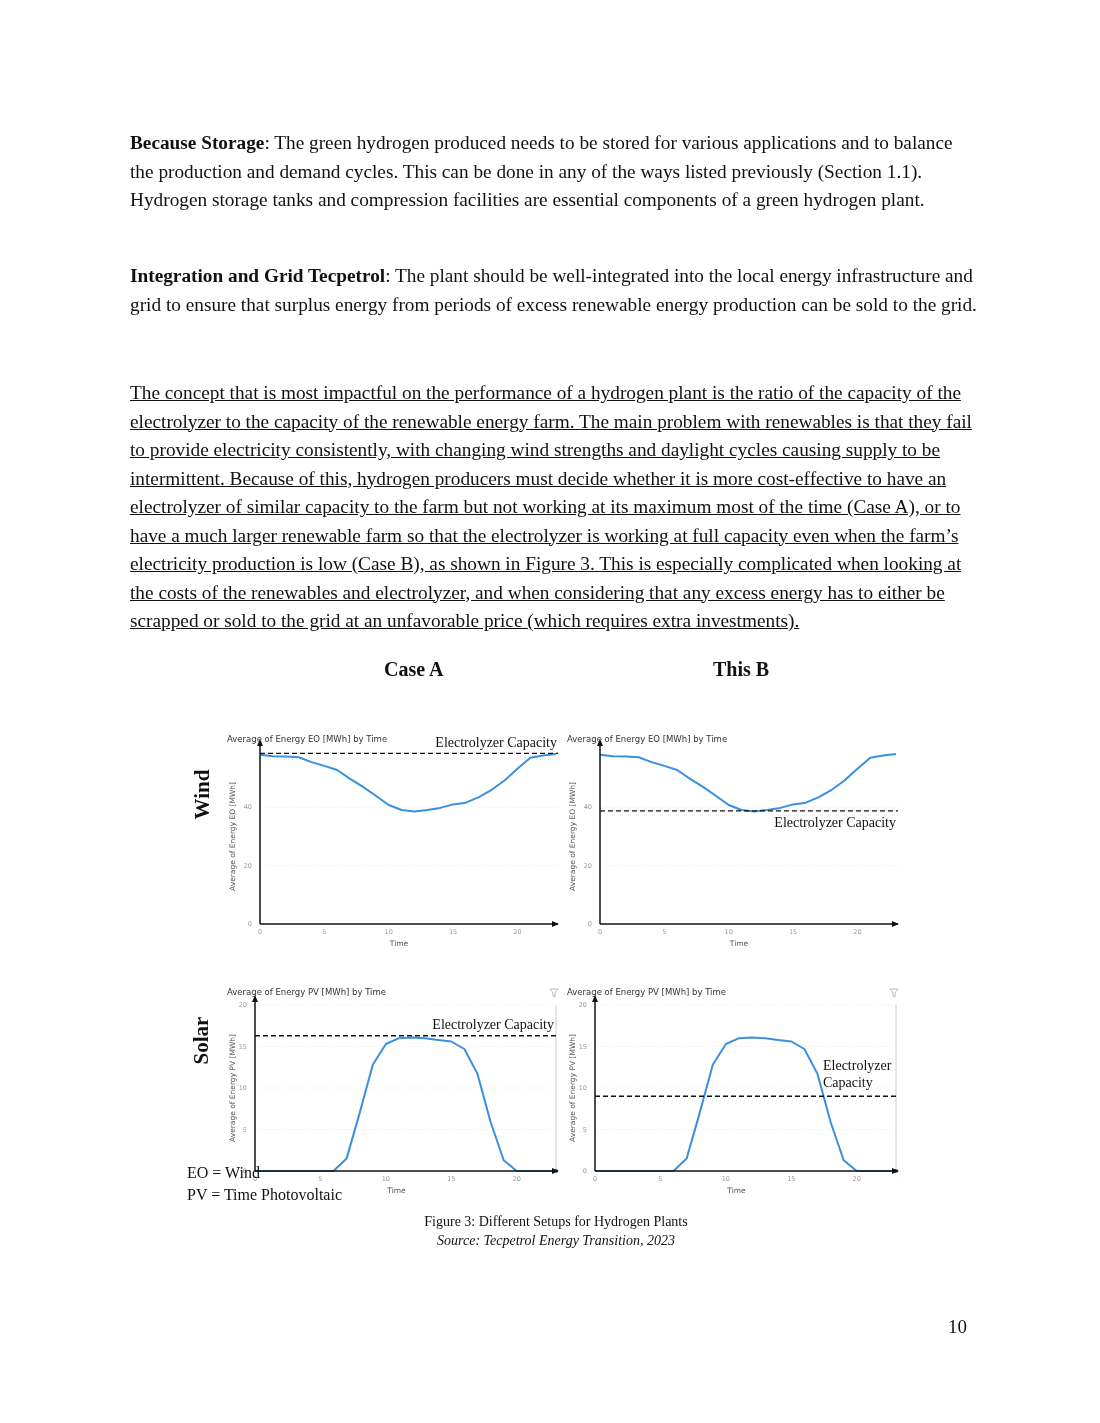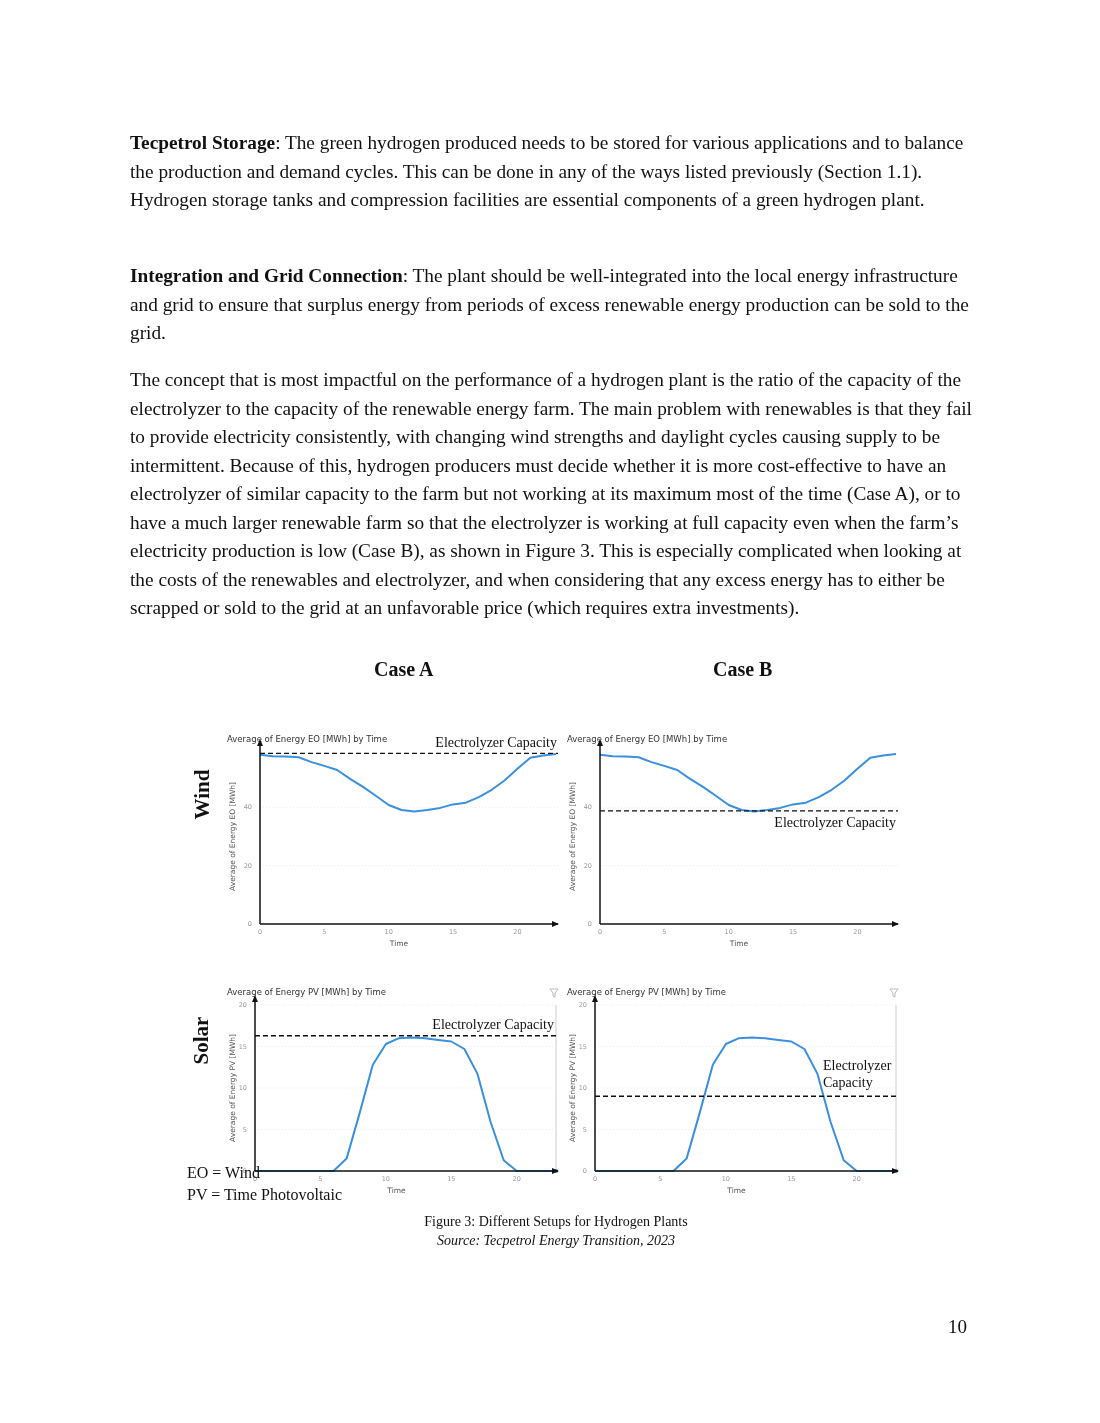--- a/index.html
+++ b/index.html
@@ -2,23 +2,23 @@
 <html><head>
 <meta charset="utf-8">
 <style>
   html, body { margin:0; padding:0; background:#ffffff; }
   body { width:1100px; height:1423px; position:relative; overflow:hidden;
          font-family:"Liberation Serif", serif; color:#111; }
   .para { position:absolute; left:130px; width:850px; font-size:19.3px; line-height:28.5px; margin:0; }
   .para b { font-weight:bold; }
   #p1 { top:129px; }
   #p2 { top:262px; }
-  #p3 { top:366px; }
+  #p3 { top:379px;text-decoration:underline; }
   .case-title { position:absolute; top:658px; font-weight:bold; font-size:20px; }
-  #caseA { left:374px; }
+  #caseA { left:384px; }
   #caseB { left:713px; }
   .row-label { position:absolute; font-weight:bold; font-size:21px; transform:rotate(-90deg); transform-origin:center; }
   #rowWind { left:178px; top:782px; }
   #rowSolar { left:178px; top:1028px; }
   .chart { position:absolute;margin-top:41px; }
   .chart svg { display:block; }
   .ctitle { font-family:"DejaVu Sans", sans-serif; font-size:8.5px; fill:#333; }
   .tick { font-family:"DejaVu Sans", sans-serif; font-size:6.5px; fill:#999; }
   .axlab { font-family:"DejaVu Sans", sans-serif; font-size:7.5px; fill:#555; }
   .caplab { font-family:"Liberation Serif", serif; font-size:14px; fill:#111; }
@@ -26,28 +26,28 @@
   #leg1 { top:1162px; }
   #leg2 { top:1184px; }
   .caption { position:absolute; left:0; width:1100px; text-align:center; font-size:14px; }
   #fig-cap { top:1214px; left:6px; }
   #fig-src { top:1233px; left:6px; font-style:italic; }
   #page-num { position:absolute; left:948px; top:1316px; font-size:19px; }
 </style>
 </head>
 <body>
 
-<p class="para" id="p1"><b>Tecpetrol Storage</b><span>: The green hydrogen produced needs to be stored for various applications and to balance the production and demand cycles. This can be done in any of the ways listed previously (Section 1.1). Hydrogen storage tanks and compression facilities are essential components of a green hydrogen plant.</span></p>
-
-<p class="para" id="p2"><b>Integration and Grid Connection</b><span>: The plant should be well-integrated into the local energy infrastructure and grid to ensure that surplus energy from periods of excess renewable energy production can be sold to the grid.</span></p>
+<p class="para" id="p1"><b>Because Storage</b><span>: The green hydrogen produced needs to be stored for various applications and to balance the production and demand cycles. This can be done in any of the ways listed previously (Section 1.1). Hydrogen storage tanks and compression facilities are essential components of a green hydrogen plant.</span></p>
+
+<p class="para" id="p2"><b>Integration and Grid Tecpetrol</b><span>: The plant should be well-integrated into the local energy infrastructure and grid to ensure that surplus energy from periods of excess renewable energy production can be sold to the grid.</span></p>
 
 <p class="para" id="p3">The concept that is most impactful on the performance of a hydrogen plant is the ratio of the capacity of the electrolyzer to the capacity of the renewable energy farm. The main problem with renewables is that they fail to provide electricity consistently, with changing wind strengths and daylight cycles causing supply to be intermittent. Because of this, hydrogen producers must decide whether it is more cost-effective to have an electrolyzer of similar capacity to the farm but not working at its maximum most of the time (Case A), or to have a much larger renewable farm so that the electrolyzer is working at full capacity even when the farm’s electricity production is low (Case B), as shown in Figure 3. This is especially complicated when looking at the costs of the renewables and electrolyzer, and when considering that any excess energy has to either be scrapped or sold to the grid at an unfavorable price (which requires extra investments).</p>
 
 <div class="case-title" id="caseA">Case A</div>
-<div class="case-title" id="caseB">Case B</div>
+<div class="case-title" id="caseB">This B</div>
 
 <div class="row-label" id="rowWind">Wind</div>
 <div class="row-label" id="rowSolar">Solar</div>
 
 <div class="chart" id="chart-wind-a" style="left:222px; top:688px;">
     <svg width="340" height="222" viewBox="0 0 340 222">
       <text x="5" y="13" class="ctitle">Average of Energy EO [MWh] by Time</text>
       <text x="30" y="197" class="tick" text-anchor="end">0</text>
       <line x1="38" y1="136.66666666666669" x2="336" y2="136.66666666666669" stroke="#e6e6e6" stroke-width="0.8" stroke-dasharray="1 2"></line>
       <text x="30" y="138.66666666666669" class="tick" text-anchor="end">20</text>

